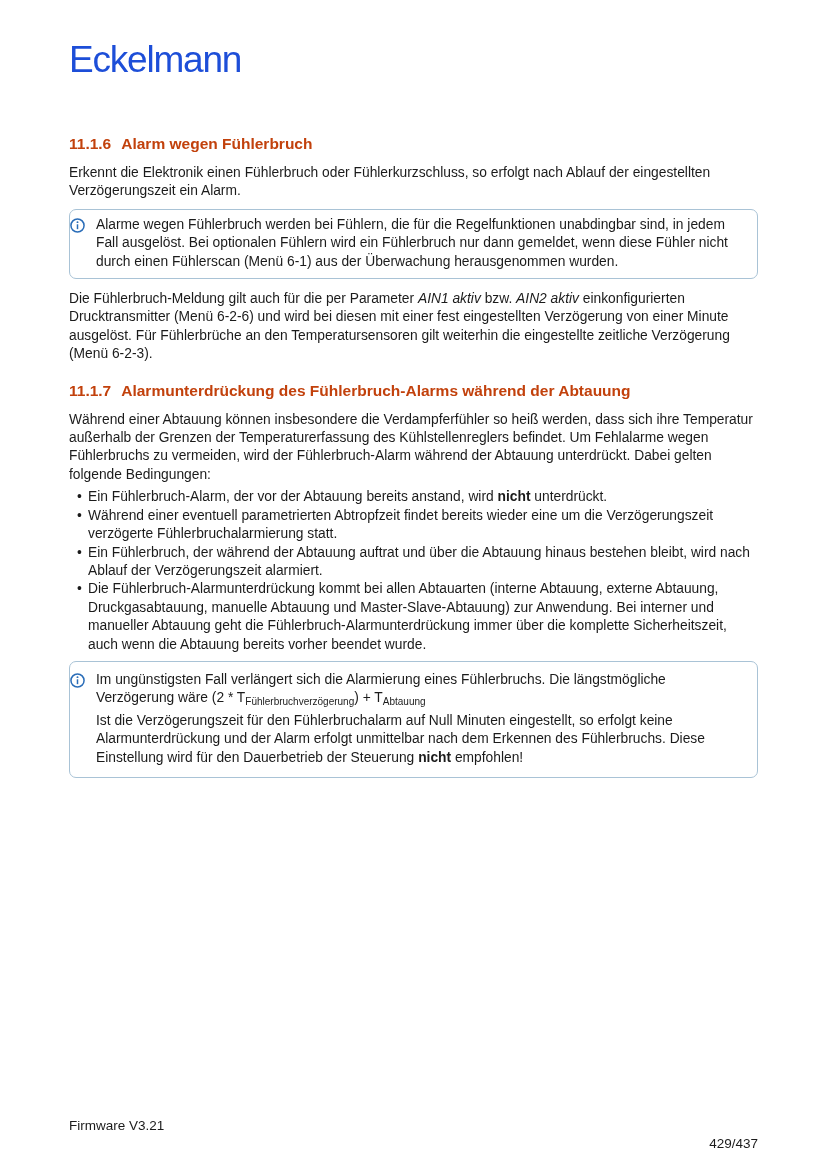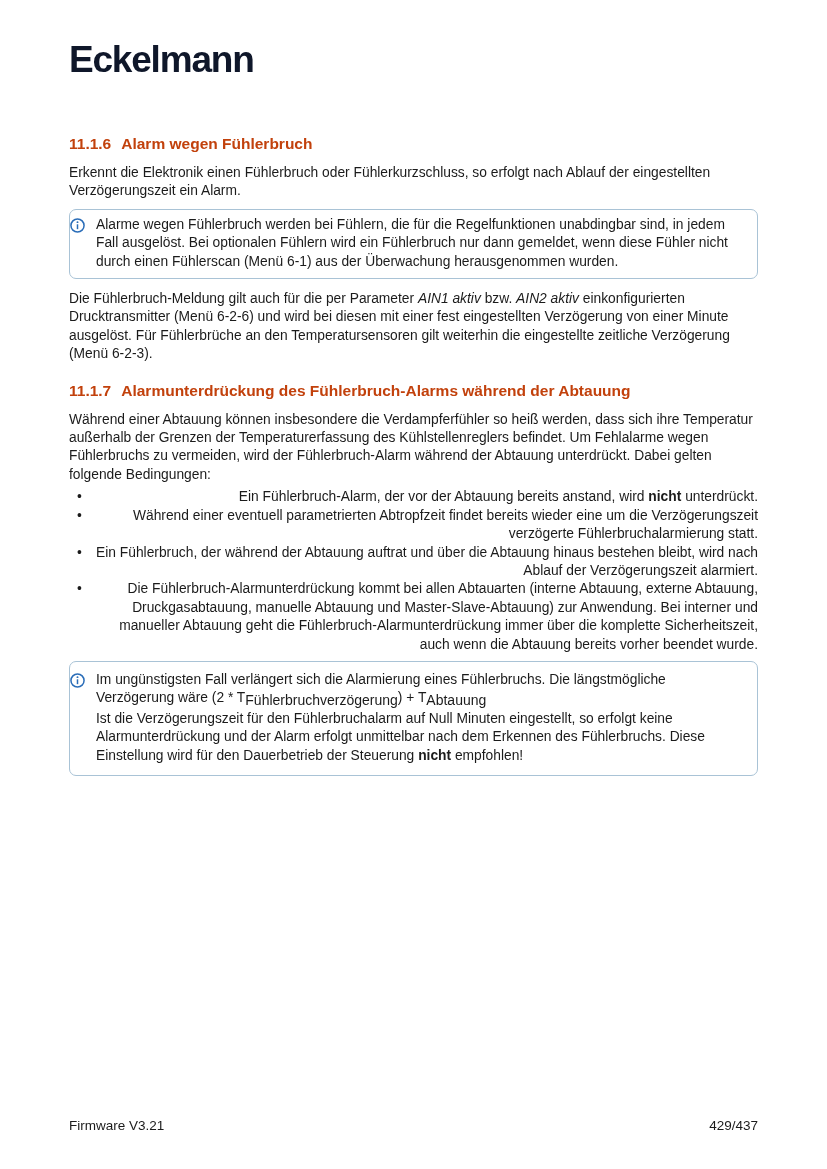--- a/index.html
+++ b/index.html
@@ -18,43 +18,43 @@
   }
   .content {
     position: absolute;
     left: 69px;
     top: 0;
     width: 689px;
   }
   .logo {
     margin-top: 41px;
     font-size: 37px;
-    font-weight: bold;
+    font-weight: normal;
     letter-spacing: -1.2px;
-    color: #0f172a;
+    color: #1d4ed8;
     line-height: 37px;
   }
   .heading {
     font-size: 15.5px;
     font-weight: bold;
     line-height: 19px;
     color: #c2410c;
   }
   .heading-1 { margin-top: 56px; }
   .heading-2 { margin-top: 17px; }
   .heading .h-num { margin-right: 10px; }
   .para {
     font-size: 13.8px;
     line-height: 18.4px;
     margin-top: 11px;
   }
   .para-after-box { }
   .seg-i { font-style: italic; }
   .seg-b { font-weight: bold; }
-  .seg-sub { font-size: 14px; vertical-align: -3px; }
+  .seg-sub { font-size: 10px; vertical-align: -3px; }
   .infobox {
     margin-top: 8px;
     border: 1.5px solid #a9c3d6;
     border-radius: 7px;
     background: #ffffff;
     display: flex;
     align-items: flex-start;
     padding: 6px 14px 7px 0;
   }
   .infobox-2 { margin-top: 7px; padding-bottom: 10px; padding-top: 9px; }
@@ -70,35 +70,36 @@
     line-height: 18.4px;
     white-space: pre-wrap;
   }
   ul.bullets {
     list-style: none;
     margin: 4px 0 0 0;
     padding: 0 0 0 19px;
     font-size: 13.8px;
     line-height: 18.4px;
   }
-  ul.bullets li { position: relative; text-align: right; }
+  ul.bullets li { position: relative; }
   ul.bullets li::before {
     content: "\2022";
     position: absolute;
     left: -11px;
     top: 0;
   }
   .footer {
     position: absolute;
     left: 69px;
     top: 1117px;
     width: 689px;
     display: flex;
     font-size: 13.5px;
     line-height: 18px;
+    flex-direction: column;
   }
   .footer .f-left  { flex: 1; text-align: left; }
   .footer .f-center{ flex: 1; text-align: center; }
   .footer .f-right { flex: 1; text-align: right; }
 </style>
 </head>
 <body>
 
 <div class="page">
   <div class="content">

